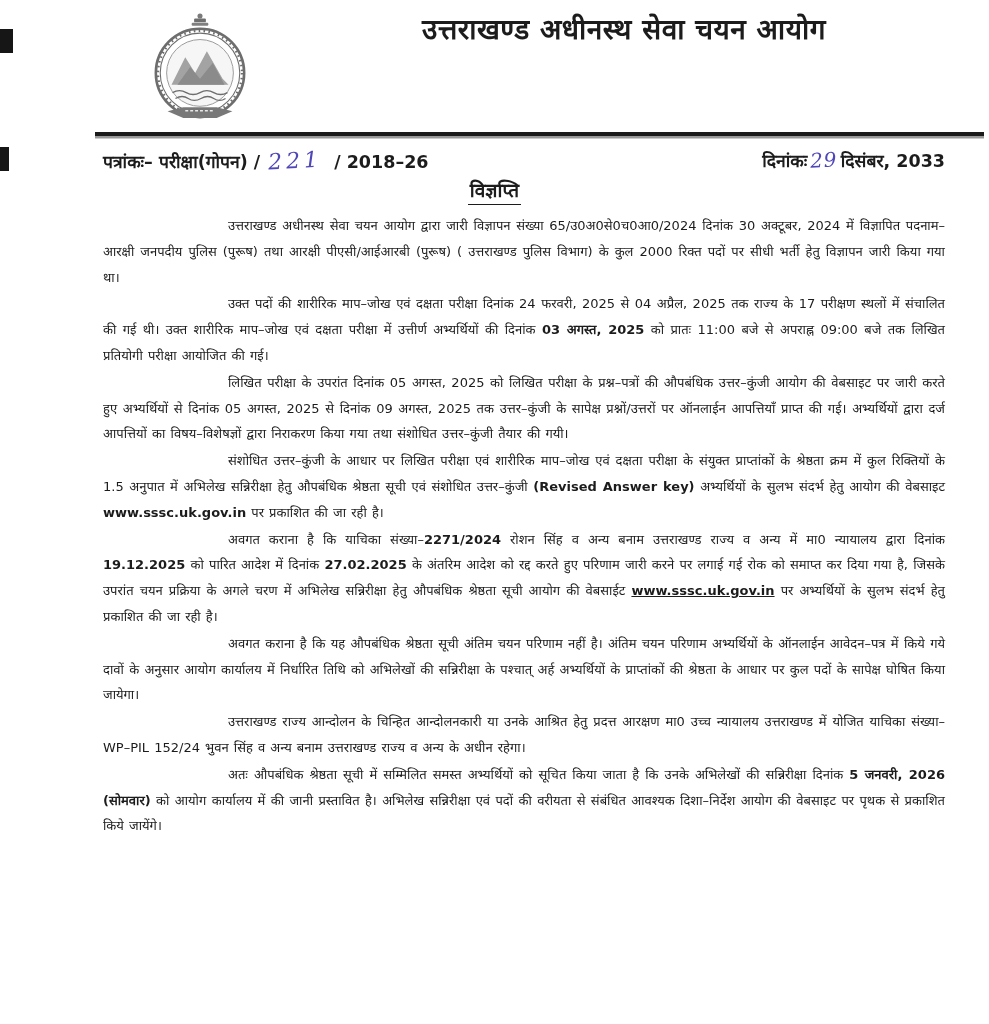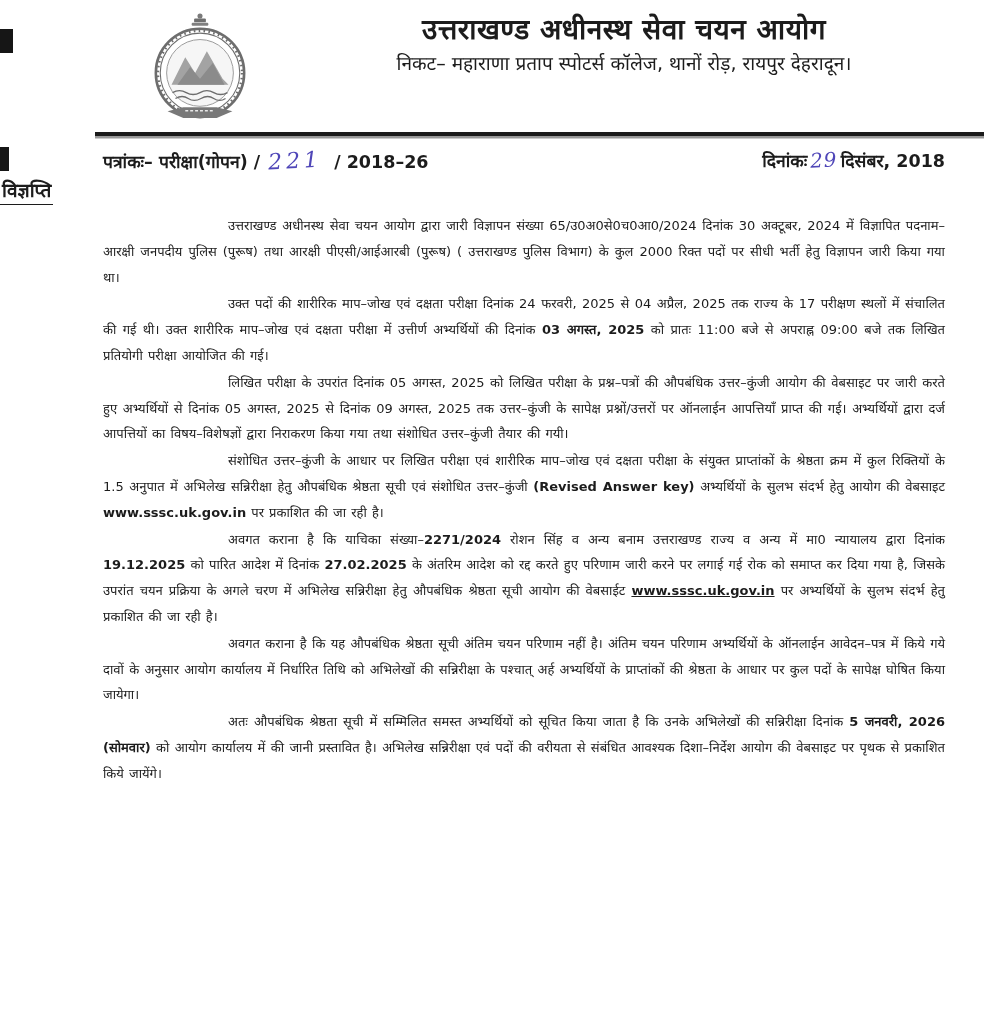--- a/index.html
+++ b/index.html
@@ -50,21 +50,21 @@
     display:inline-block;
     color:var(--hand);
     font-family:"DejaVu Serif","Liberation Serif",serif;
     font-style:italic;font-weight:normal;
     transform:rotate(-3deg);
   }
   .hand.letter-no{font-size:22px;letter-spacing:4px;margin:0 12px 0 8px;}
   .hand.date-no{font-size:20px;letter-spacing:1px;margin:0 3px;}
 
   
-  .notice-title-wrap{margin-top:4px;}
+  .notice-title-wrap{text-align:center;margin-top:4px;}
   .notice-title{
     display:inline-block;font-size:19px;font-weight:bold;
     border-bottom:1.7px solid var(--ink);padding:0 2px 1px 2px;
   }
 
   
   .notice-body{padding:8px 44px 0 103px;}
   .notice-body p{
     font-size:13px;line-height:25.8px;text-align:justify;
     text-indent:125px;margin-bottom:1px;
@@ -106,42 +106,42 @@
 
         <path class="ln" d="M27,84 q7,-4 14,0 t14,0 t14,0 t14,0" stroke-width="1.4" stroke="#8a8a8a"></path>
         <path class="ln" d="M30,90 q7,-4 13,0 t13,0 t13,0 t12,0" stroke-width="1.3" stroke="#979797"></path>
 
         <path d="M22,103 L38,99 L72,99 L88,103 L72,110 L38,110 Z" fill="#787878"></path>
         <path d="M40,102.5 h30" stroke="#e8e8e8" stroke-width="1.6" stroke-dasharray="3 2"></path>
       </svg>
     </div>
     <div class="head-text">
       <h1 class="org-name">उत्तराखण्ड अधीनस्थ सेवा चयन आयोग</h1>
-      <div class="org-address">निकट– महाराणा प्रताप स्पोटर्स कॉलेज, थानों रोड़, रायपुर देहरादून।</div>
     </div>
   </header>
 
   <div class="rule"></div>
 
   <div class="ref-row">
     <div>
       <span>पत्रांकः– परीक्षा(गोपन) /</span><span class="hand letter-no">221</span><span>/ 2018–26</span>
     </div>
     <div>
-      <span>दिनांकः</span><span class="hand date-no">29</span><span>दिसंबर, 2018</span>
+      <span>दिनांकः</span><span class="hand date-no">29</span><span>दिसंबर, 2033</span>
     </div>
   </div>
 
   <div class="notice-title-wrap">
     <span class="notice-title">विज्ञप्ति</span>
   </div>
 
   <main class="notice-body">
     <p><span>उत्तराखण्ड अधीनस्थ सेवा चयन आयोग द्वारा जारी विज्ञापन संख्या 65/उ0अ0से0च0आ0/2024 दिनांक 30 अक्टूबर, 2024 में विज्ञापित पदनाम– आरक्षी जनपदीय पुलिस (पुरूष) तथा आरक्षी पीएसी/आईआरबी (पुरूष) ( उत्तराखण्ड पुलिस विभाग) के कुल 2000 रिक्त पदों पर सीधी भर्ती हेतु विज्ञापन जारी किया गया था।</span></p>
     <p><span>उक्त पदों की शारीरिक माप–जोख एवं दक्षता परीक्षा दिनांक 24 फरवरी, 2025 से 04 अप्रैल, 2025 तक राज्य के 17 परीक्षण स्थलों में संचालित की गई थी। उक्त शारीरिक माप–जोख एवं दक्षता परीक्षा में उत्तीर्ण अभ्यर्थियों की दिनांक </span><span class="b">03 अगस्त, 2025</span><span> को प्रातः 11:00 बजे से अपराह्न 09:00 बजे तक लिखित प्रतियोगी परीक्षा आयोजित की गई।</span></p>
     <p><span>लिखित परीक्षा के उपरांत दिनांक 05 अगस्त, 2025 को लिखित परीक्षा के प्रश्न–पत्रों की औपबंधिक उत्तर–कुंजी आयोग की वेबसाइट पर जारी करते हुए अभ्यर्थियों से दिनांक 05 अगस्त, 2025 से दिनांक 09 अगस्त, 2025 तक उत्तर–कुंजी के सापेक्ष प्रश्नों/उत्तरों पर ऑनलाईन आपत्तियाँ प्राप्त की गई। अभ्यर्थियों द्वारा दर्ज आपत्तियों का विषय–विशेषज्ञों द्वारा निराकरण किया गया तथा संशोधित उत्तर–कुंजी तैयार की गयी।</span></p>
     <p><span>संशोधित उत्तर–कुंजी के आधार पर लिखित परीक्षा एवं शारीरिक माप–जोख एवं दक्षता परीक्षा के संयुक्त प्राप्तांकों के श्रेष्ठता क्रम में कुल रिक्तियों के 1.5 अनुपात में अभिलेख सन्निरीक्षा हेतु औपबंधिक श्रेष्ठता सूची एवं संशोधित उत्तर–कुंजी </span><span class="b">(Revised Answer key)</span><span> अभ्यर्थियों के सुलभ संदर्भ हेतु आयोग की वेबसाइट </span><span class="b">www.sssc.uk.gov.in</span><span> पर प्रकाशित की जा रही है।</span></p>
     <p><span>अवगत कराना है कि याचिका संख्या–</span><span class="b">2271/2024</span><span> रोशन सिंह व अन्य बनाम उत्तराखण्ड राज्य व अन्य में मा0 न्यायालय द्वारा दिनांक </span><span class="b">19.12.2025</span><span> को पारित आदेश में दिनांक </span><span class="b">27.02.2025</span><span> के अंतरिम आदेश को रद्द करते हुए परिणाम जारी करने पर लगाई गई रोक को समाप्त कर दिया गया है, जिसके उपरांत चयन प्रक्रिया के अगले चरण में अभिलेख सन्निरीक्षा हेतु औपबंधिक श्रेष्ठता सूची आयोग की वेबसाईट </span><span class="b u">www.sssc.uk.gov.in</span><span> पर अभ्यर्थियों के सुलभ संदर्भ हेतु प्रकाशित की जा रही है।</span></p>
     <p><span>अवगत कराना है कि यह औपबंधिक श्रेष्ठता सूची अंतिम चयन परिणाम नहीं है। अंतिम चयन परिणाम अभ्यर्थियों के ऑनलाईन आवेदन–पत्र में किये गये दावों के अनुसार आयोग कार्यालय में निर्धारित तिथि को अभिलेखों की सन्निरीक्षा के पश्चात् अर्ह अभ्यर्थियों के प्राप्तांकों की श्रेष्ठता के आधार पर कुल पदों के सापेक्ष घोषित किया जायेगा।</span></p>
+    <p><span>उत्तराखण्ड राज्य आन्दोलन के चिन्हित आन्दोलनकारी या उनके आश्रित हेतु प्रदत्त आरक्षण मा0 उच्च न्यायालय उत्तराखण्ड में योजित याचिका संख्या– WP–PIL 152/24 भुवन सिंह व अन्य बनाम उत्तराखण्ड राज्य व अन्य के अधीन रहेगा।</span></p>
     <p><span>अतः औपबंधिक श्रेष्ठता सूची में सम्मिलित समस्त अभ्यर्थियों को सूचित किया जाता है कि उनके अभिलेखों की सन्निरीक्षा दिनांक </span><span class="b">5 जनवरी, 2026 (सोमवार)</span><span> को आयोग कार्यालय में की जानी प्रस्तावित है। अभिलेख सन्निरीक्षा एवं पदों की वरीयता से संबंधित आवश्यक दिशा–निर्देश आयोग की वेबसाइट पर पृथक से प्रकाशित किये जायेंगे।</span></p>
   </main>
 
 </div>
 
 </body></html>

